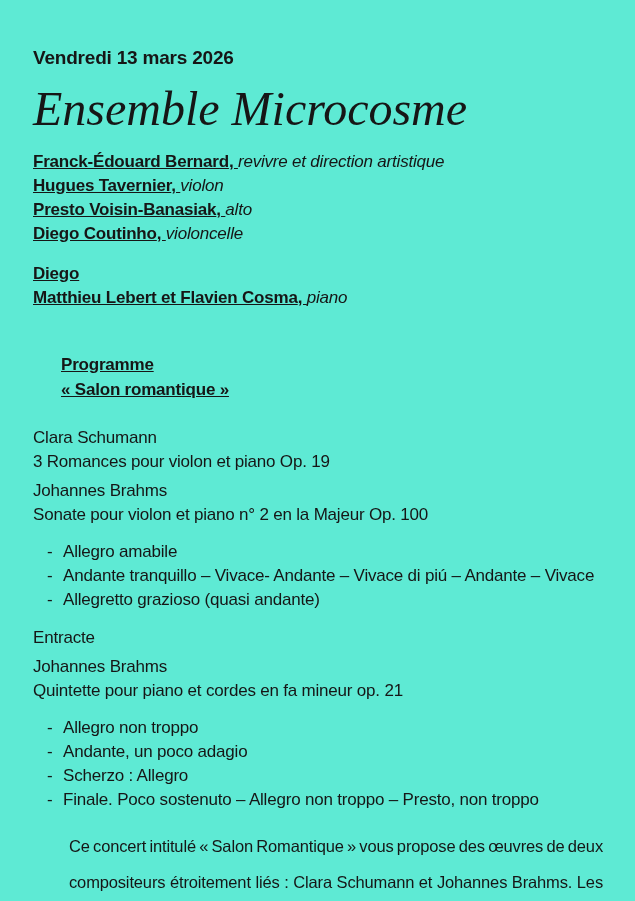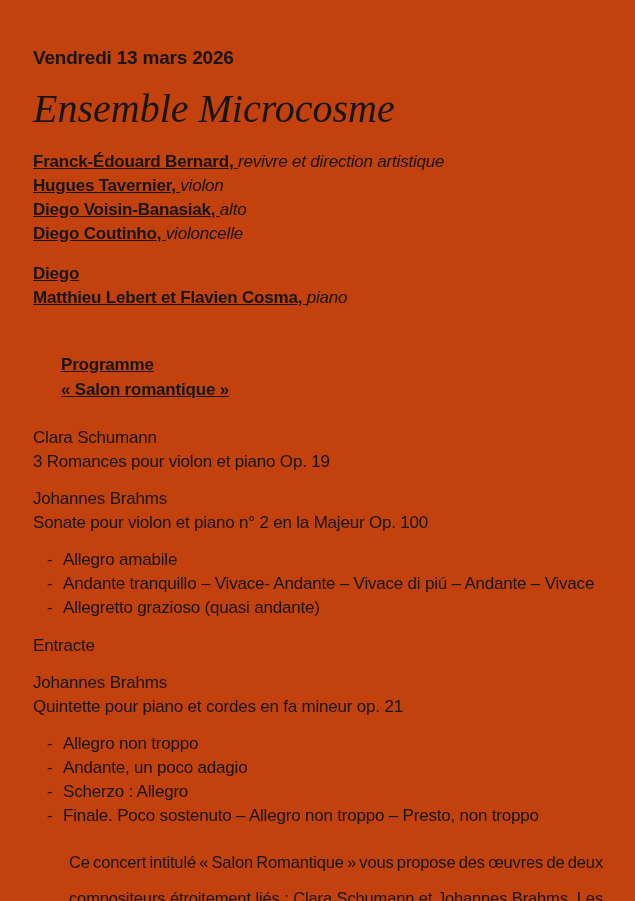--- a/index.html
+++ b/index.html
@@ -1,59 +1,59 @@
 <!DOCTYPE html>
 <html><head>
 <meta charset="utf-8">
 <style>
   * { margin: 0; padding: 0; box-sizing: border-box; }
   html, body { background: #ffffff; }
   .page {
     position: relative;
     width: 635px;
     height: 901px;
-    background: #c2410c;
+    background: #5eead4;
     color: #161616;
     padding: 46px 32px 0 33px;
     font-family: "Liberation Sans", sans-serif;
     font-size: 17px;
     letter-spacing: -0.2px;
     overflow: hidden;
   }
   .date {
     font-size: 19px;
     font-weight: 700;
     line-height: 24px;
   }
   .title {
     font-family: "Liberation Serif", serif;
     font-style: italic;
     font-weight: 400;
-    font-size: 40px;
+    font-size: 48px;
     line-height: 50px;
     letter-spacing: 0;
     margin-top: 14px;
   }
   .performers { margin-top: 16px; }
   .line { line-height: 24px; }
   .bold { font-weight: 700; text-decoration: underline; }
   .italic { font-style: italic; }
   .guests { margin-top: 16px; }
   .prog-head { margin-top: 42px; margin-left: 28px; }
   .prog-head .line { line-height: 25px; }
   .prog-row {
     display: flex;
     align-items: flex-start;
     line-height: 24px;
     flex-direction: column;
   }
   .prog-row .composer { width: 164px; flex: none; }
   .prog-row .work { flex: 1; }
   .row-1 { margin-top: 24px; }
-  .row-2 { margin-top: 13px; justify-content: space-between; }
+  .row-2 { margin-top: 5px; justify-content: space-between; }
   .movements { margin-top: 13px; padding-left: 14px; }
   .movement { display: flex; line-height: 24px; }
   .movement .dash { width: 16px; flex: none; }
   .movement .mv-text { flex: 1; }
   .entracte { margin-top: 14px; line-height: 24px; }
   .footer {
     margin-top: 16px;
     font-size: 16.5px;
     line-height: 36px;
     text-align: justify;
@@ -72,21 +72,21 @@
   <h1 class="title">Ensemble Microcosme</h1>
 
   <div class="performers">
     <div class="line">
       <span class="bold">Franck-Édouard Bernard</span><span class="bold">, </span><span class="italic">revivre et direction artistique</span>
     </div>
     <div class="line">
       <span class="bold">Hugues Tavernier</span><span class="bold">, </span><span class="italic">violon</span>
     </div>
     <div class="line">
-      <span class="bold">Diego Voisin-Banasiak</span><span class="bold">, </span><span class="italic">alto</span>
+      <span class="bold">Presto Voisin-Banasiak</span><span class="bold">, </span><span class="italic">alto</span>
     </div>
     <div class="line">
       <span class="bold">Diego Coutinho</span><span class="bold">, </span><span class="italic">violoncelle</span>
     </div>
   </div>
 
   <div class="guests">
     <div class="line bold">Diego</div>
     <div class="line">
       <span class="bold">Matthieu Lebert et Flavien Cosma</span><span class="bold">, </span><span class="italic">piano</span>

